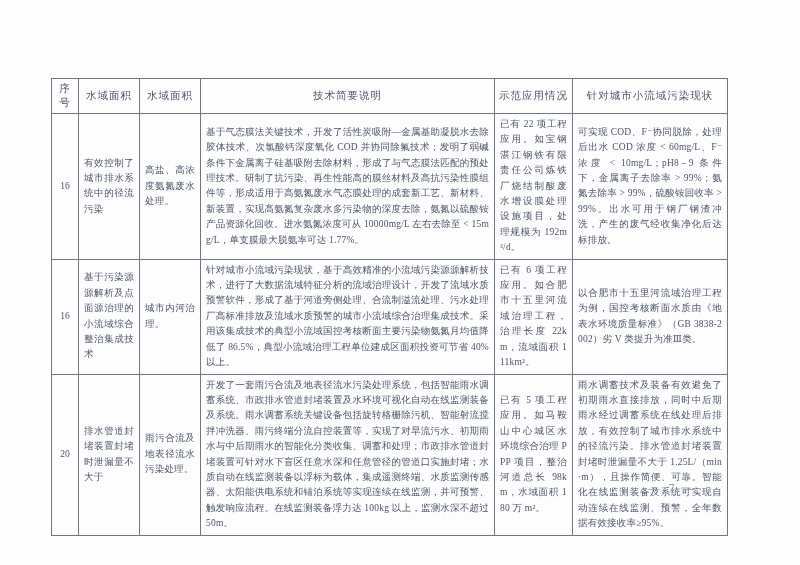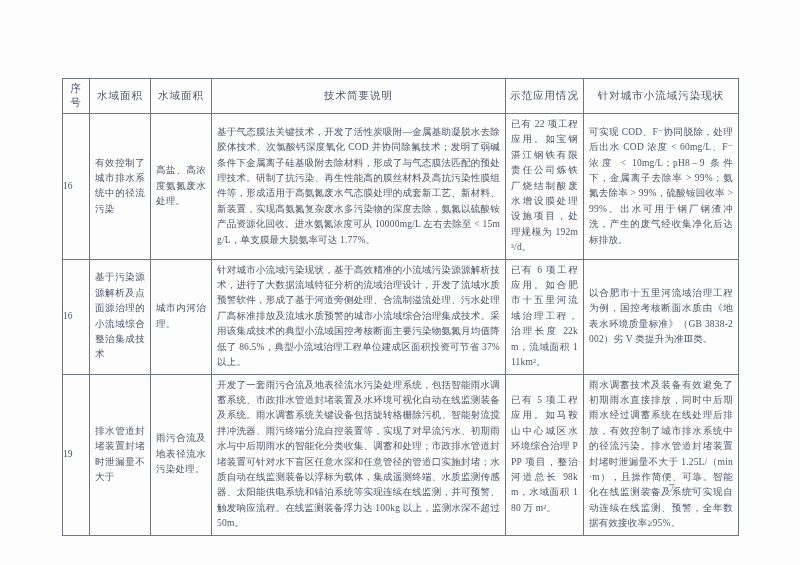--- a/index.html
+++ b/index.html
@@ -16,21 +16,21 @@
     color:var(--ink);
     overflow:hidden;
   }
   .sheet{
     position:relative;
     width:800px;height:565px;
     background:var(--paper);
   }
   table.tech{
     position:absolute;
-    left:62px;top:78px;
+    left:51px;top:78px;
     width:676px;
     border-collapse:collapse;
     table-layout:fixed;
   }
   .tech th,.tech td{
     border:1px solid var(--border);
     vertical-align:middle;
     font-weight:normal;
     color:var(--ink);
   }
@@ -43,21 +43,21 @@
   }
   .tech td{
     font-size:9.5px;
     line-height:15.4px;
     padding:3px 5px;
     text-align:justify;
     letter-spacing:0.2px;
     word-break:break-all;
   }
   .tech td.num{
-    text-align:left;
+    text-align:center;
     padding:0;
     letter-spacing:0;
   }
   tr.r16{height:124px;}
   tr.r17{height:105px;}
   tr.r18{height:155px;}
   .page-number{
     position:absolute;
     left:618px;top:482px;
     width:110px;
@@ -97,26 +97,26 @@
         <td>有效控制了城市排水系统中的径流污染</td>
         <td>高盐、高浓度氨氮废水处理。</td>
         <td>基于气态膜法关键技术，开发了活性炭吸附—金属基助凝脱水去除胶体技术、次氯酸钙深度氧化 COD 并协同除氟技术；发明了弱碱条件下金属离子硅基吸附去除材料，形成了与气态膜法匹配的预处理技术。研制了抗污染、再生性能高的膜丝材料及高抗污染性膜组件等，形成适用于高氨氮废水气态膜处理的成套新工艺、新材料、新装置，实现高氨氮复杂废水多污染物的深度去除，氨氮以硫酸铵产品资源化回收。进水氨氮浓度可从 10000mg/L 左右去除至 &lt; 15mg/L，单支膜最大脱氨率可达 1.77%。</td>
         <td>已有 22 项工程应用。如宝钢湛江钢铁有限责任公司炼铁厂烧结制酸废水增设膜处理设施项目，处理规模为 192m³/d。</td>
         <td>可实现 COD、F⁻协同脱除，处理后出水 COD 浓度 &lt; 60mg/L、F⁻浓度 &lt; 10mg/L；pH8－9 条件下，金属离子去除率 &gt; 99%；氨氮去除率 &gt; 99%，硫酸铵回收率 &gt; 99%。出水可用于钢厂钢渣冲洗，产生的废气经收集净化后达标排放。</td>
       </tr>
       <tr class="r17">
         <td class="num">16</td>
         <td>基于污染源源解析及点面源治理的小流域综合整治集成技术</td>
         <td>城市内河治理。</td>
-        <td>针对城市小流域污染现状，基于高效精准的小流域污染源源解析技术，进行了大数据流域特征分析的流域治理设计，开发了流域水质预警软件，形成了基于河道旁侧处理、合流制溢流处理、污水处理厂高标准排放及流域水质预警的城市小流域综合治理集成技术。采用该集成技术的典型小流域国控考核断面主要污染物氨氮月均值降低了 86.5%，典型小流域治理工程单位建成区面积投资可节省 37%以上。</td>
+        <td>针对城市小流域污染现状，基于高效精准的小流域污染源源解析技术，进行了大数据流域特征分析的流域治理设计，开发了流域水质预警软件，形成了基于河道旁侧处理、合流制溢流处理、污水处理厂高标准排放及流域水质预警的城市小流域综合治理集成技术。采用该集成技术的典型小流域国控考核断面主要污染物氨氮月均值降低了 86.5%，典型小流域治理工程单位建成区面积投资可节省 40%以上。</td>
         <td>已有 6 项工程应用。如合肥市十五里河流域治理工程，治理长度 22km，流域面积 111km²。</td>
         <td>以合肥市十五里河流域治理工程为例，国控考核断面水质由《地表水环境质量标准》（GB 3838-2002）劣 V 类提升为准Ⅲ类。</td>
       </tr>
       <tr class="r18">
-        <td class="num">19</td>
+        <td class="num">20</td>
         <td>排水管道封堵装置封堵时泄漏量不大于</td>
         <td>雨污合流及地表径流水污染处理。</td>
         <td>开发了一套雨污合流及地表径流水污染处理系统，包括智能雨水调蓄系统、市政排水管道封堵装置及水环境可视化自动在线监测装备及系统。雨水调蓄系统关键设备包括旋转格栅除污机、智能射流搅拌冲洗器、雨污终端分流自控装置等，实现了对旱流污水、初期雨水与中后期雨水的智能化分类收集、调蓄和处理；市政排水管道封堵装置可针对水下盲区任意水深和任意管径的管道口实施封堵；水质自动在线监测装备以浮标为载体，集成遥测终端、水质监测传感器、太阳能供电系统和锚泊系统等实现连续在线监测，并可预警、触发响应流程。在线监测装备浮力达 100kg 以上，监测水深不超过 50m。</td>
         <td>已有 5 项工程应用。如马鞍山中心城区水环境综合治理 PPP 项目，整治河道总长 98km，水域面积 180 万 m²。</td>
         <td>雨水调蓄技术及装备有效避免了初期雨水直接排放，同时中后期雨水经过调蓄系统在线处理后排放，有效控制了城市排水系统中的径流污染。排水管道封堵装置封堵时泄漏量不大于 1.25L/（min·m），且操作简便、可靠。智能化在线监测装备及系统可实现自动连续在线监测、预警，全年数据有效接收率≥95%。</td>
       </tr>
     </tbody>
   </table>
 
   <div class="page-number">— 7 —</div>

